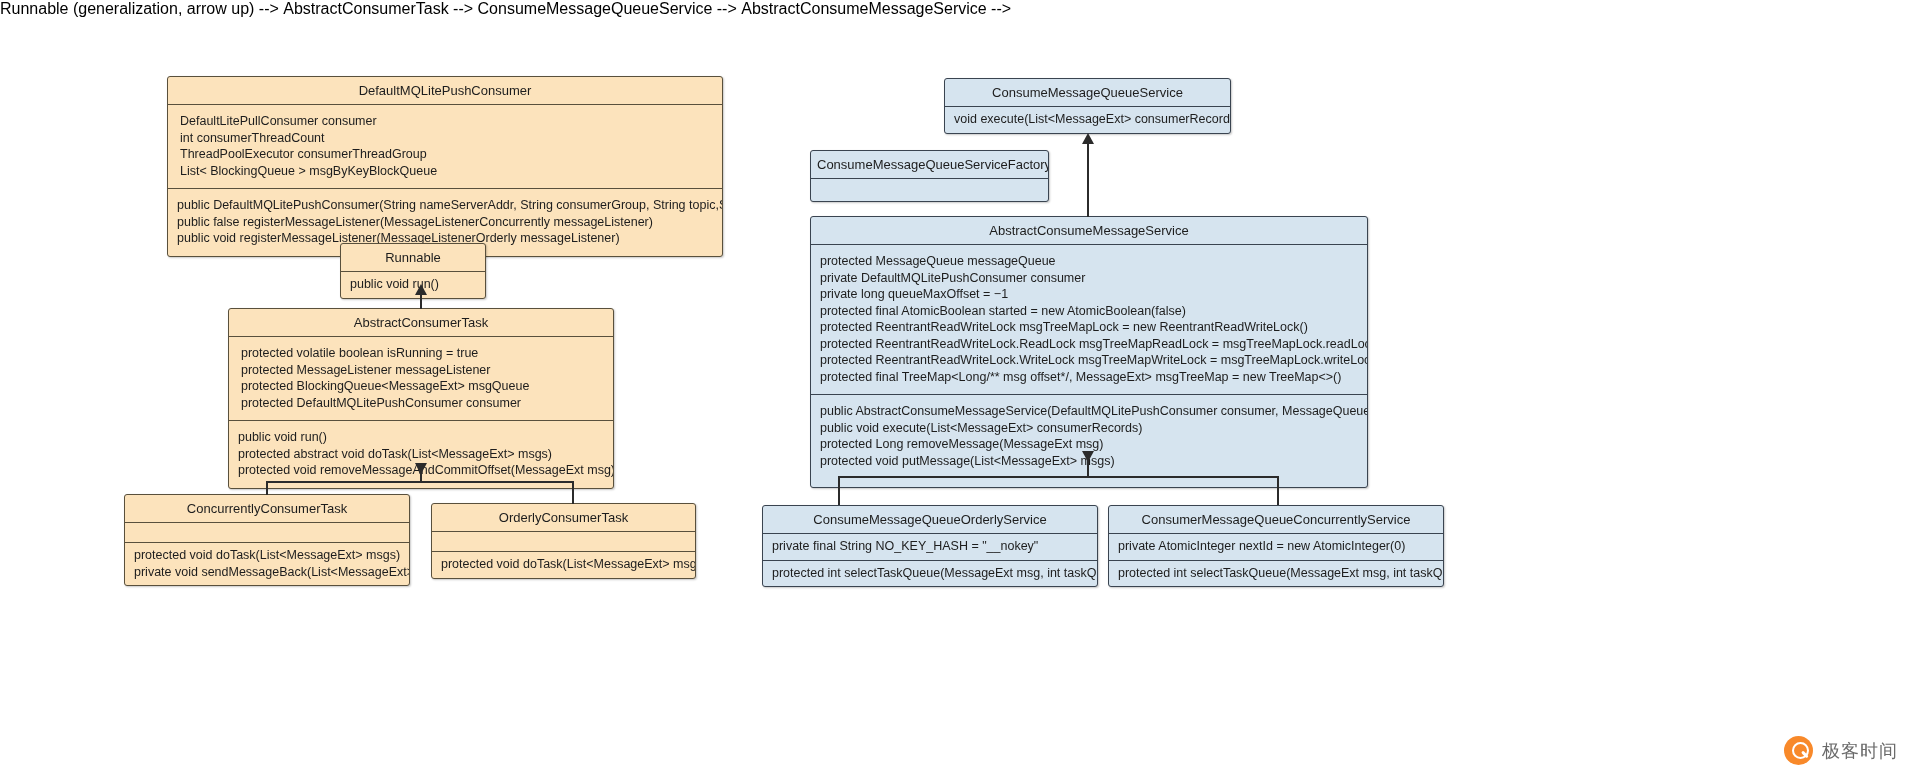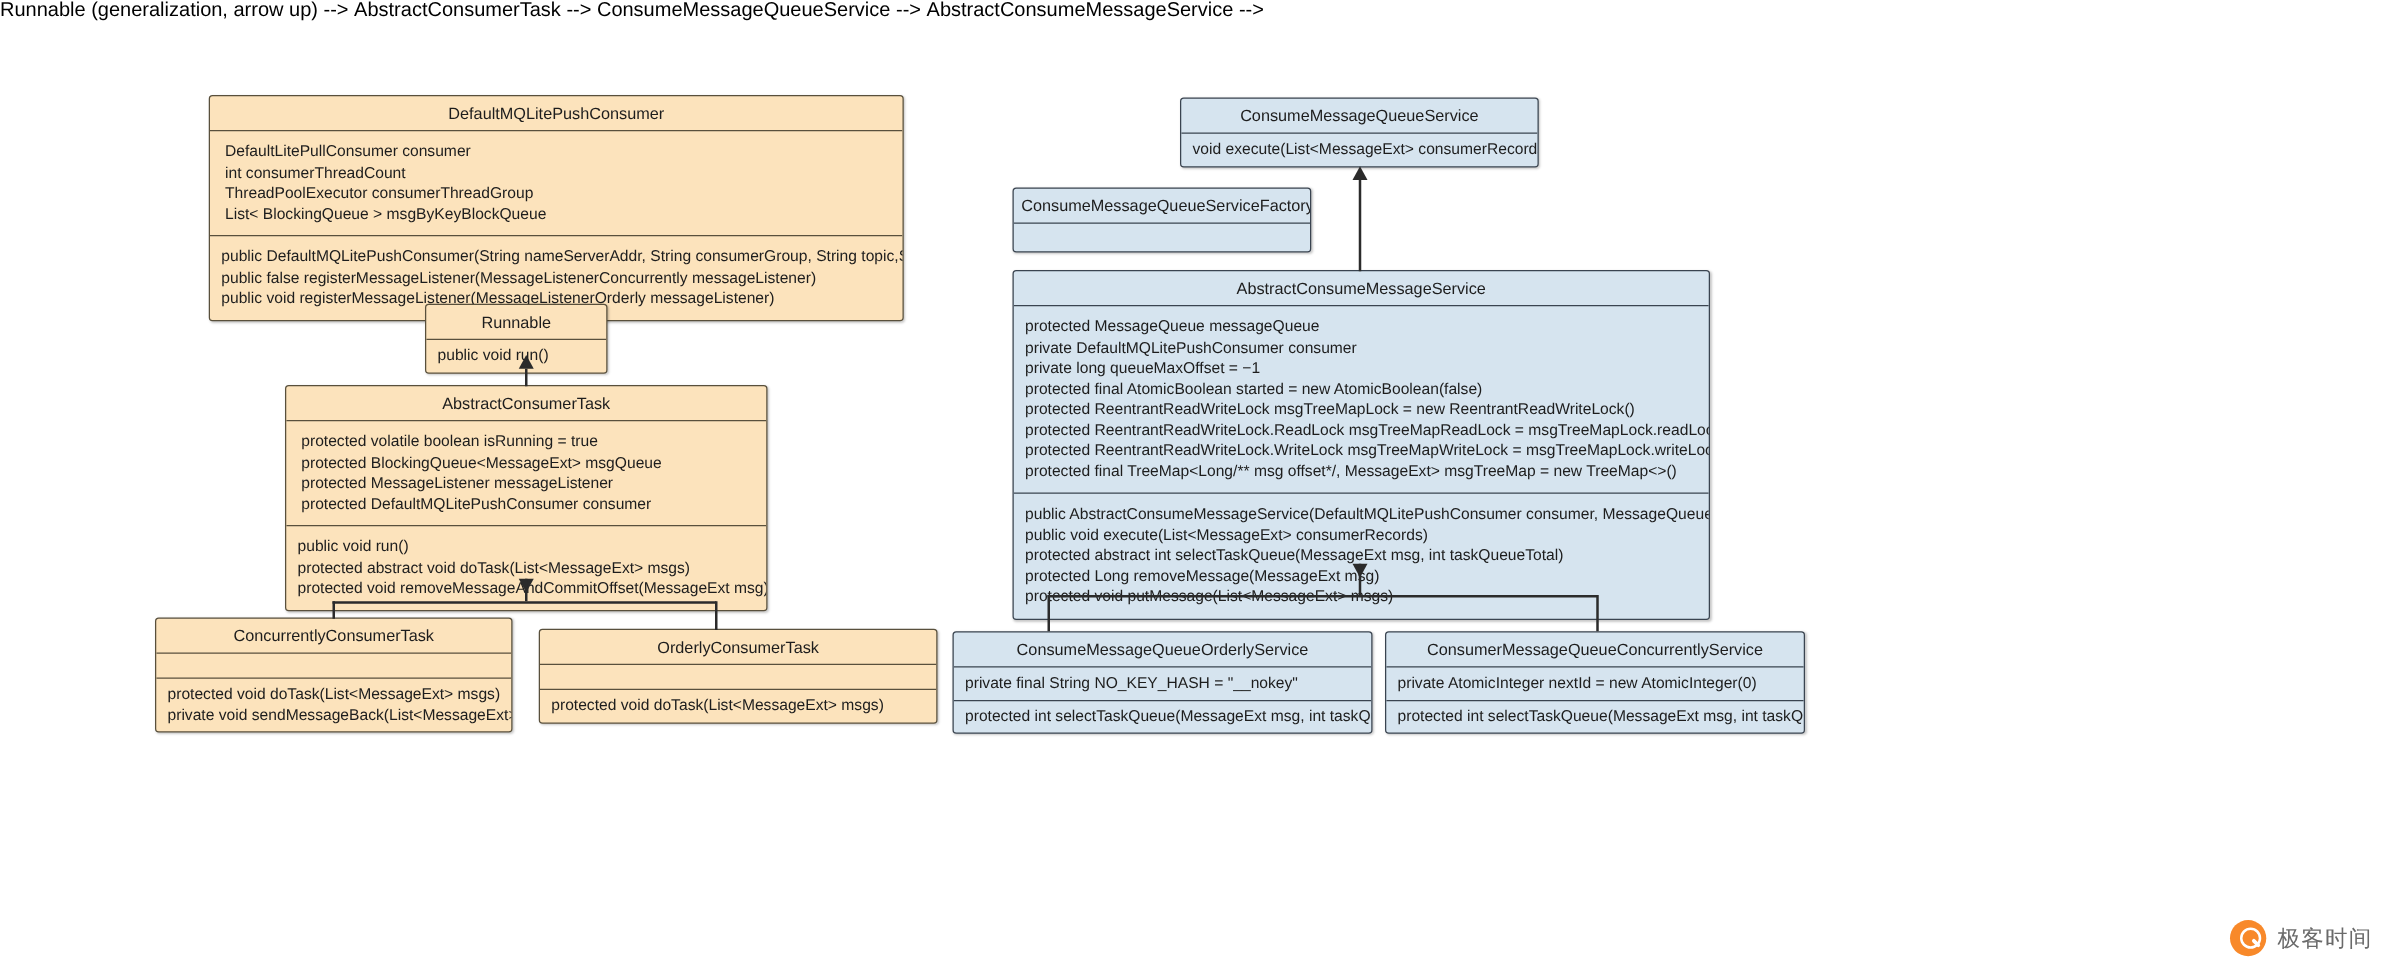--- a/index.html
+++ b/index.html
@@ -134,43 +134,43 @@
     <div class="uml-section compact">
       <div class="row">public void run()</div>
     </div>
   </div>
 
   
   <div class="umlbox orange" style="left:228px; top:308px; width:386px;">
     <div class="uml-title">AbstractConsumerTask</div>
     <div class="uml-section divided" style="min-height:72px;">
       <div class="row">protected volatile boolean isRunning = true</div>
+      <div class="row">protected MessageListener messageListener</div>
       <div class="row">protected BlockingQueue&lt;MessageExt&gt; msgQueue</div>
-      <div class="row">protected MessageListener messageListener</div>
       <div class="row">protected DefaultMQLitePushConsumer consumer</div>
     </div>
     <div class="uml-section" style="min-height:56px;">
       <div class="row">public void run()</div>
       <div class="row">protected abstract void doTask(List&lt;MessageExt&gt; msgs)</div>
       <div class="row">protected void removeMessageAndCommitOffset(MessageExt msg)</div>
     </div>
   </div>
 
   
   <div class="umlbox orange" style="left:124px; top:494px; width:286px;">
     <div class="uml-title">ConcurrentlyConsumerTask</div>
     <div class="uml-section divided empty"></div>
     <div class="uml-section compact">
       <div class="row">protected void doTask(List&lt;MessageExt&gt; msgs)</div>
       <div class="row">private void sendMessageBack(List&lt;MessageExt&gt; msgs)</div>
     </div>
   </div>
 
   
-  <div class="umlbox orange" style="left:431px; top:503px; width:319px;">
+  <div class="umlbox orange" style="left:431px; top:503px; width:265px;">
     <div class="uml-title">OrderlyConsumerTask</div>
     <div class="uml-section divided empty"></div>
     <div class="uml-section compact">
       <div class="row">protected void doTask(List&lt;MessageExt&gt; msgs)</div>
     </div>
   </div>
 
   
 
   
@@ -196,21 +196,20 @@
       <div class="row">private long queueMaxOffset = −1</div>
       <div class="row">protected final AtomicBoolean started = new AtomicBoolean(false)</div>
       <div class="row">protected ReentrantReadWriteLock msgTreeMapLock = new ReentrantReadWriteLock()</div>
       <div class="row">protected ReentrantReadWriteLock.ReadLock msgTreeMapReadLock = msgTreeMapLock.readLock()</div>
       <div class="row">protected ReentrantReadWriteLock.WriteLock msgTreeMapWriteLock = msgTreeMapLock.writeLock()</div>
       <div class="row">protected final TreeMap&lt;Long/** msg offset*/, MessageExt&gt; msgTreeMap = new TreeMap&lt;&gt;()</div>
     </div>
     <div class="uml-section" style="min-height:92px;">
       <div class="row">public AbstractConsumeMessageService(DefaultMQLitePushConsumer consumer, MessageQueue messageQueue)</div>
       <div class="row">public void execute(List&lt;MessageExt&gt; consumerRecords)</div>
-      <div class="row">protected abstract int selectTaskQueue(MessageExt msg, int taskQueueTotal)</div>
       <div class="row">protected Long removeMessage(MessageExt msg)</div>
       <div class="row">protected void putMessage(List&lt;MessageExt&gt; msgs)</div>
     </div>
   </div>
 
   
   <div class="umlbox blue" style="left:762px; top:505px; width:336px;">
     <div class="uml-title">ConsumeMessageQueueOrderlyService</div>
     <div class="uml-section compact divided">
       <div class="row">private final String NO_KEY_HASH = "__nokey"</div>

